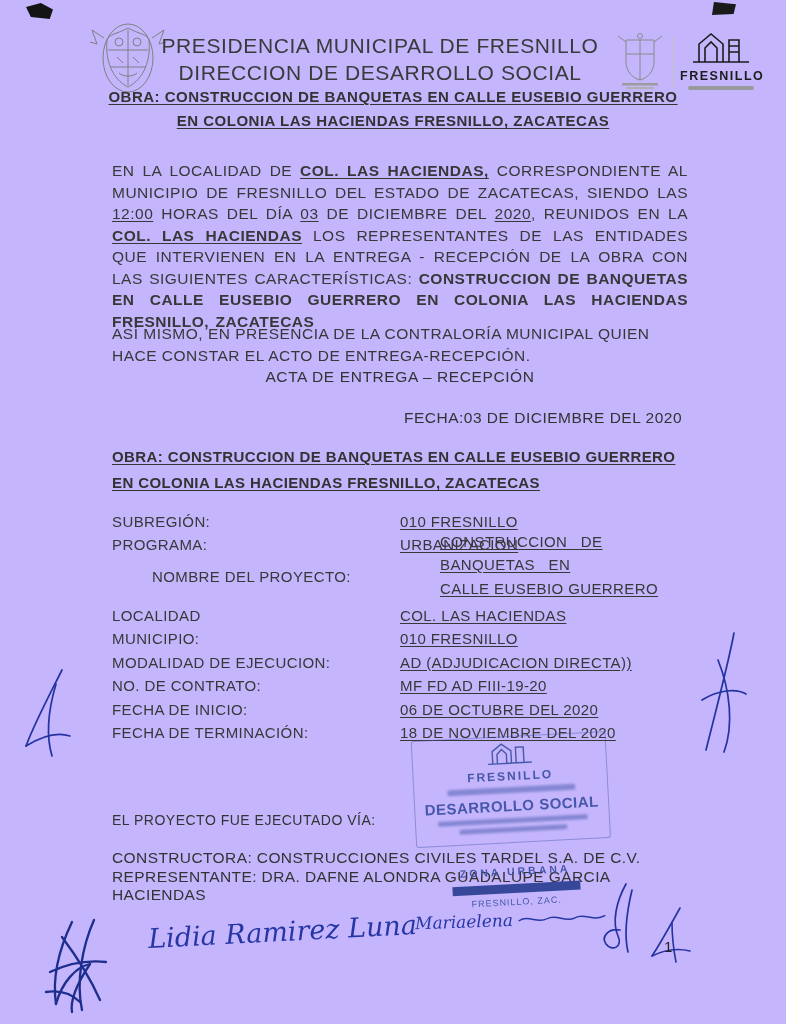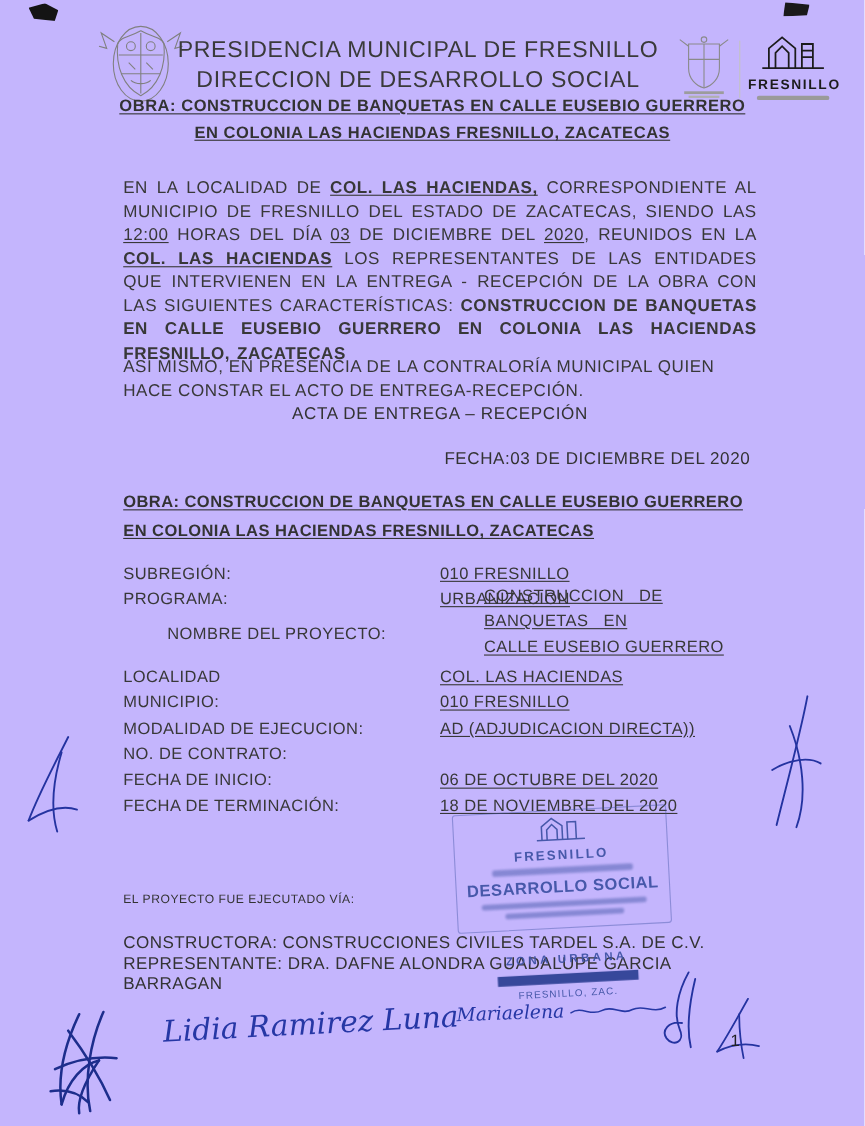--- a/index.html
+++ b/index.html
@@ -42,21 +42,21 @@
   .fields{top:506px;left:112px;width:576px;font-size:15px;letter-spacing:.4px;color:#383838;}
   .frow{display:flex;align-items:flex-end;height:23.5px;}
   .frow.tall{height:47px;}
   .flabel{width:288px;flex:none;}
   .tall .flabel{height:47px;display:flex;align-items:center;margin-left:40px;}
   .fvalue{flex:1;}
   .v2 div{line-height:23.5px;}
   .js1{word-spacing:9px;}
 
   
-  .exec-via{top:812px;left:112px;font-size:11px;letter-spacing:.5px;}
+  .exec-via{top:812px;left:112px;font-size:14px;letter-spacing:.5px;}
   .exec-block{top:849px;left:112px;width:576px;font-size:15.5px;line-height:18.5px;letter-spacing:.4px;}
 
   .pagenum{left:664px;top:938px;font-size:15px;color:#222;}
 
   
   .stamp{left:415px;top:736px;width:195px;transform:rotate(-3deg);color:#3d51a3;
          text-align:center;opacity:.92;}
   .st-box{border:1px solid rgba(61,81,163,.45);border-radius:3px;padding:4px 4px 6px;}
   .st-brand{font-size:12px;font-weight:700;letter-spacing:2px;}
   .st-blur{margin:4px auto;background:rgba(61,81,163,.5);filter:blur(1px);border-radius:2px;}
@@ -172,36 +172,37 @@
     <div class="frow">
       <div class="flabel">MUNICIPIO:</div>
       <div class="fvalue u">010 FRESNILLO</div>
     </div>
     <div class="frow">
       <div class="flabel">MODALIDAD DE EJECUCION:</div>
       <div class="fvalue u">AD (ADJUDICACION DIRECTA))</div>
     </div>
     <div class="frow">
       <div class="flabel">NO. DE CONTRATO:</div>
+      <div class="fvalue u">MF FD AD FIII-19-20</div>
     </div>
     <div class="frow">
       <div class="flabel">FECHA DE INICIO:</div>
       <div class="fvalue u">06 DE OCTUBRE DEL 2020</div>
     </div>
     <div class="frow">
       <div class="flabel">FECHA DE TERMINACIÓN:</div>
       <div class="fvalue u">18 DE NOVIEMBRE DEL 2020</div>
     </div>
   </div>
 
   <div class="abs exec-via">EL PROYECTO FUE EJECUTADO VÍA:</div>
   <div class="abs exec-block">
     <div>CONSTRUCTORA: CONSTRUCCIONES CIVILES TARDEL S.A. DE C.V.</div>
     <div>REPRESENTANTE: DRA. DAFNE ALONDRA GUADALUPE GARCIA</div>
-    <div>BARRAGAN</div>
+    <div>HACIENDAS</div>
   </div>
 
   <div class="abs stamp">
     <div class="st-box">
       <svg width="50" height="24" viewBox="0 0 64 30">
         <g fill="none" stroke="#3d51a3" stroke-width="1.8">
           <path d="M4,28 L60,28"></path>
           <path d="M10,28 L10,12 L22,3 L34,12 L34,28"></path>
           <path d="M16,28 L16,16 L22,10 L28,16 L28,28"></path>
           <path d="M40,28 L40,8 L50,8 L50,28"></path>

